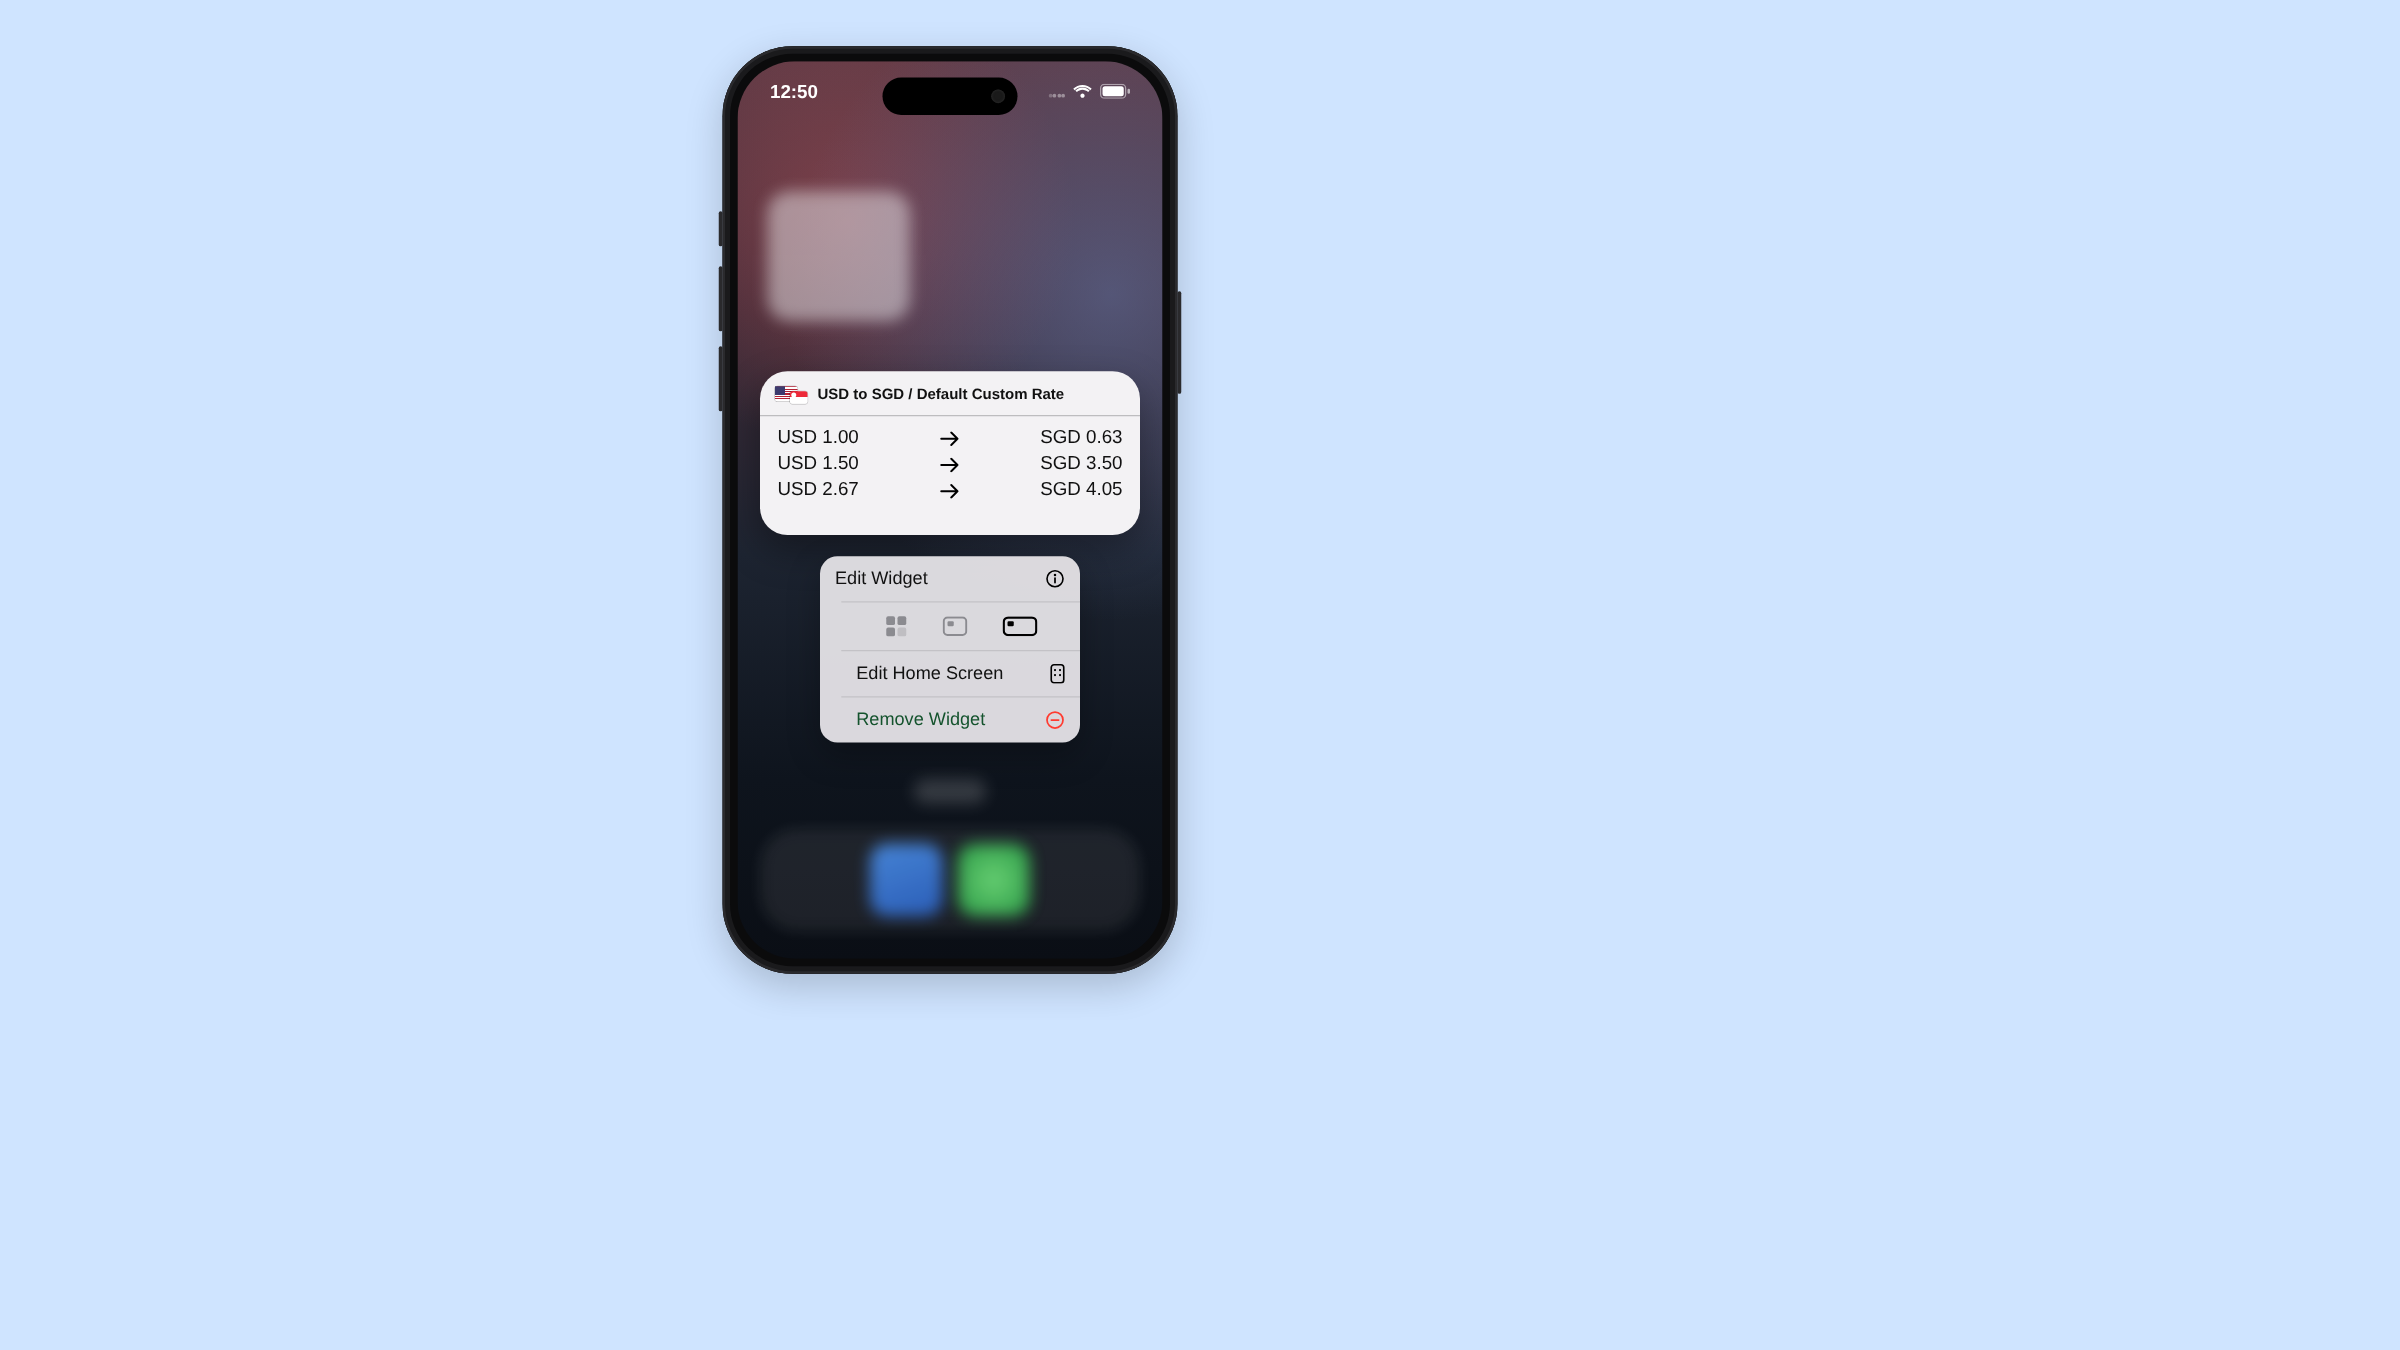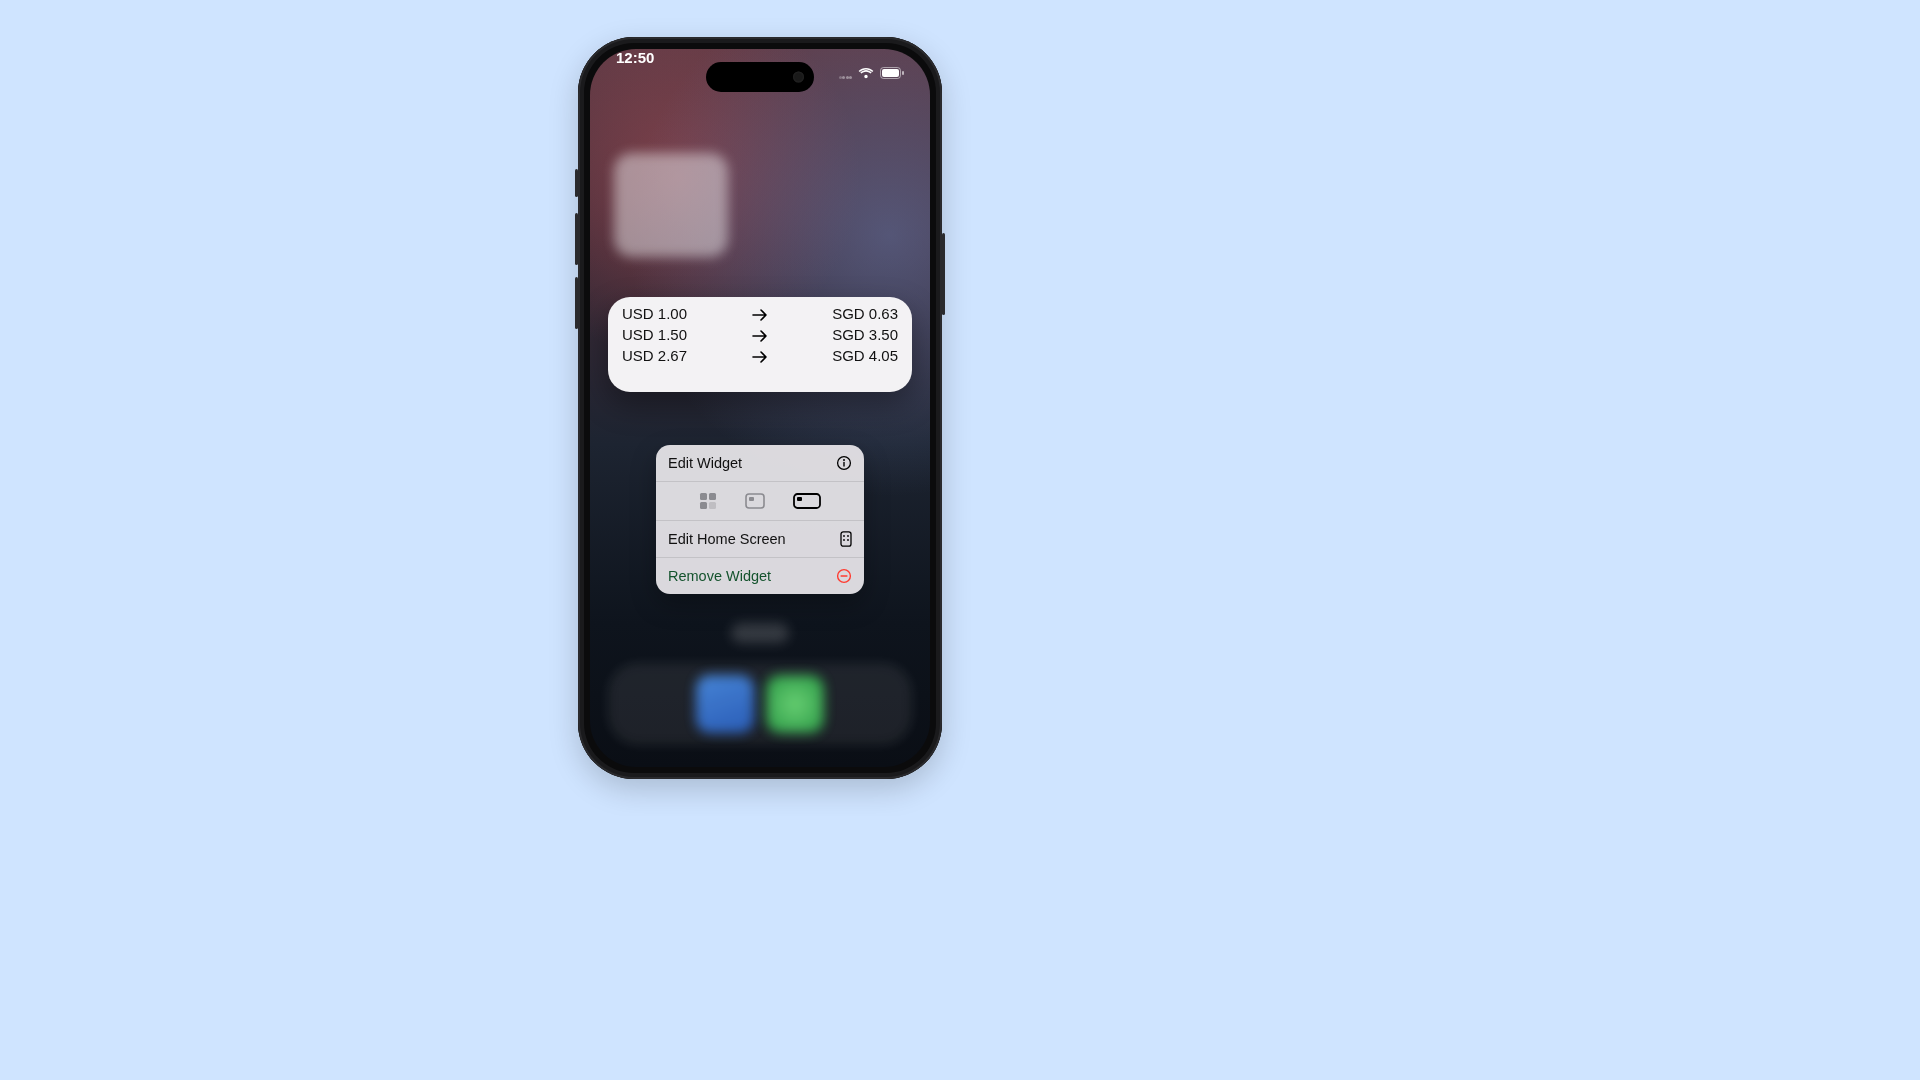--- a/index.html
+++ b/index.html
@@ -56,21 +56,21 @@
   }
   .island::after {
     content:"";
     position:absolute; right:10px; top:50%;
     transform:translateY(-50%);
     width:11px;height:11px;background:#1a1a1a;border-radius:50%;
     box-shadow:inset 0 0 2px #333;
   }
 
   
-  .status { position:absolute; top:0; left:0; right:0; height:48px; display:flex; justify-content:space-between; padding:0 26px; color:#fff; font-weight:600; font-size:15px;gap:32px; }
+  .status { position:absolute; top:0; left:0; right:0; height:48px; display:flex; align-items:center; justify-content:space-between; padding:0 26px; color:#fff; font-weight:600; font-size:15px;gap:32px; }
   .status-right { display:flex; align-items:center; gap:6px; }
   .dots span { display:inline-block; width:3px;height:3px;border-radius:50%;background:rgba(255,255,255,.4); margin-left:.5px;}
   .dots span:nth-child(1){background:rgba(255,255,255,.25);}
   .wifi svg, .batt svg { display:block; }
 
   
   .bg-widget-ghost, .bg-pill, .bg-dock, .bg-app1, .bg-app2 {
     position:absolute;
     filter: blur(6px);
     opacity: .9;
@@ -141,21 +141,21 @@
     border-radius:14px;
     overflow:hidden;
     box-shadow:0 10px 26px rgba(0,0,0,.28);
     color:#111;
     font-size:14.5px;
   }
   .menu-row {
     display:flex; align-items:center; justify-content:space-between;
     padding:10px 12px;
   }
-  .menu-row + .menu-row { border-top:1px solid rgba(0,0,0,.10); }
+  .menu-row + .menu-row { border-top:1px solid rgba(0,0,0,.10);margin-left:17px; }
   .menu-row.sizes { justify-content:center; gap:28px; padding:10px 12px; }
   .menu-row.sizes .size-icon { color:#8b8b90; }
   .menu-row.sizes .size-icon.active { color:#111; }
   .menu-row.danger { color:#14532d; }
   .menu-row .ricon { color:#111; }
   .menu-row.danger .ricon { color:#ff3b30; }
 
   .icon { display:inline-flex; }
 
   
@@ -193,20 +193,27 @@
           <svg width="24" height="12" viewBox="0 0 24 12" fill="none">
               <rect x="0.5" y="0.5" width="20" height="11" rx="3" stroke="#fff" opacity=".5"></rect>
               <rect x="2" y="2" width="17" height="8" rx="2" fill="#fff"></rect>
               <rect x="22" y="4" width="2" height="4" rx="1" fill="#fff" opacity=".6"></rect>
             </svg>
         </span>
       </span>
     </div>
 
     <div class="widget" data-interactable="true">
+      <div class="widget-header" data-interactable="false">
+        <span class="flags" data-interactable="false">
+          <span class="flag flag-us" data-interactable="false"></span>
+          <span class="flag flag-sg" data-interactable="false"></span>
+        </span>
+        <span data-interactable="false">USD to SGD / Default Custom Rate</span>
+      </div>
       <div class="rates" data-interactable="false">
         <span class="left" data-interactable="false">USD 1.00</span>
         <span class="arrow" data-interactable="false">
           <svg width="16" height="12" viewBox="0 0 16 12" fill="none">
               <path d="M1 6h13M9 1l5 5-5 5" stroke="#000" stroke-width="1.6" stroke-linecap="round" stroke-linejoin="round"></path>
             </svg>
         </span>
         <span class="right" data-interactable="false">SGD 0.63</span>
 
         <span class="left" data-interactable="false">USD 1.50</span>

